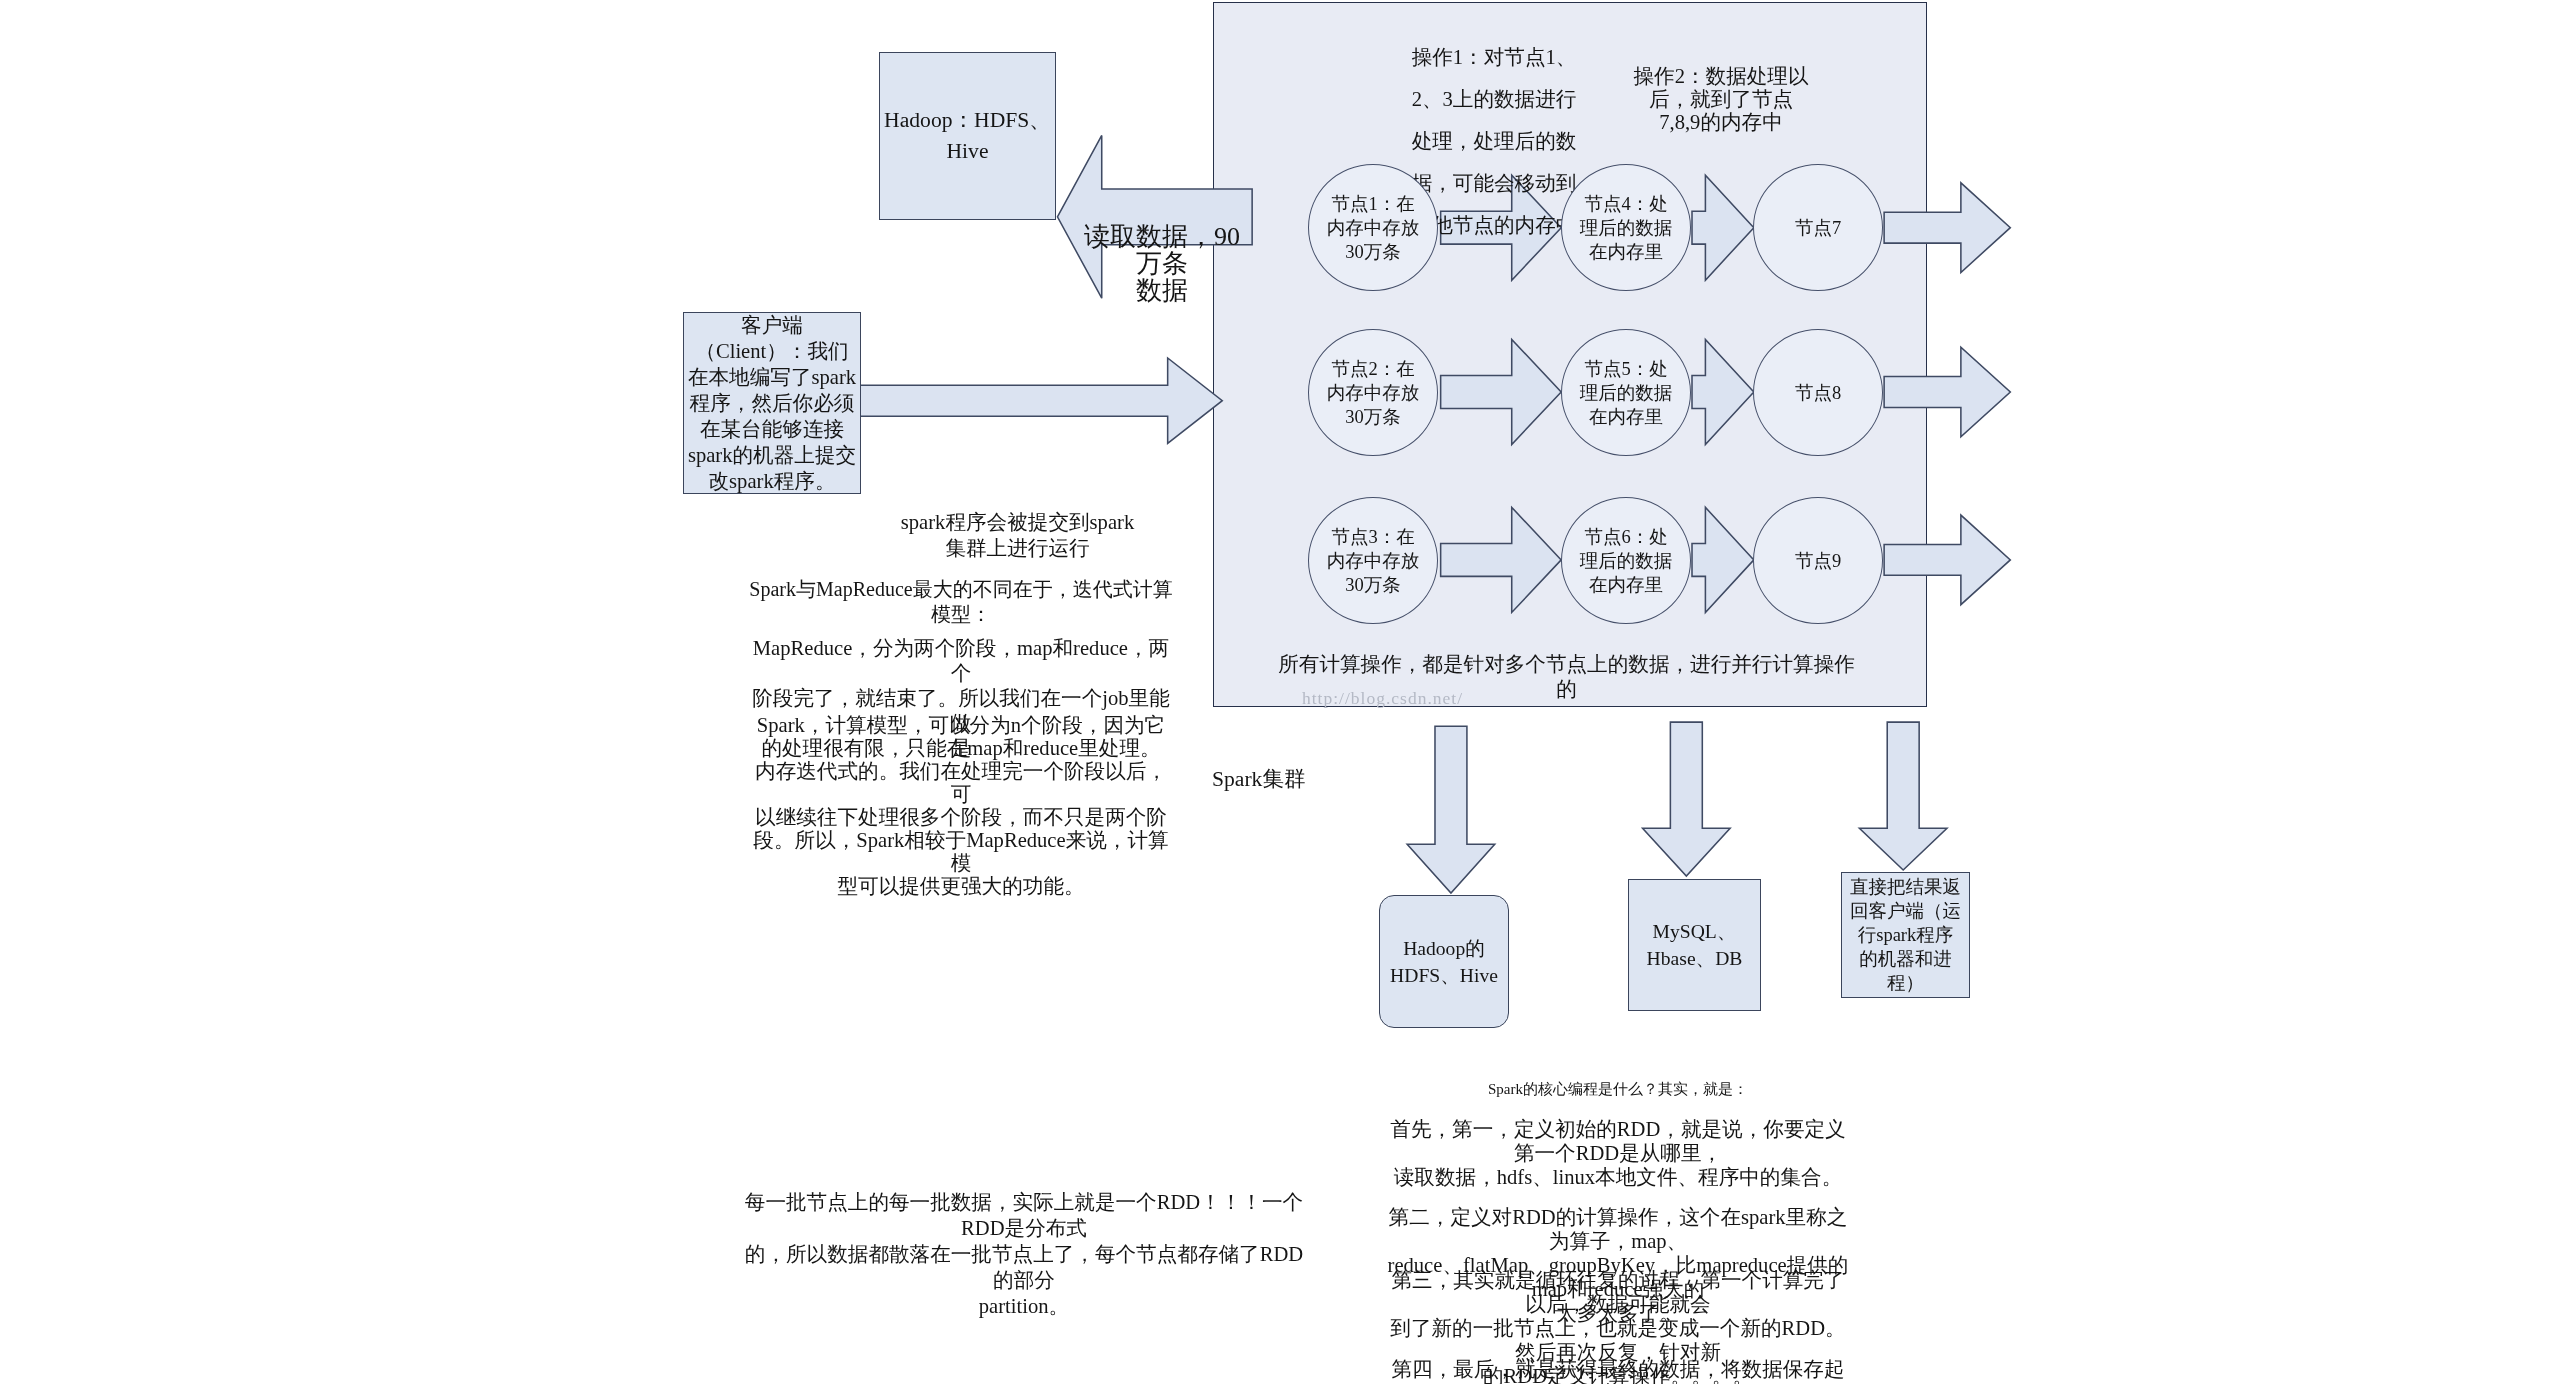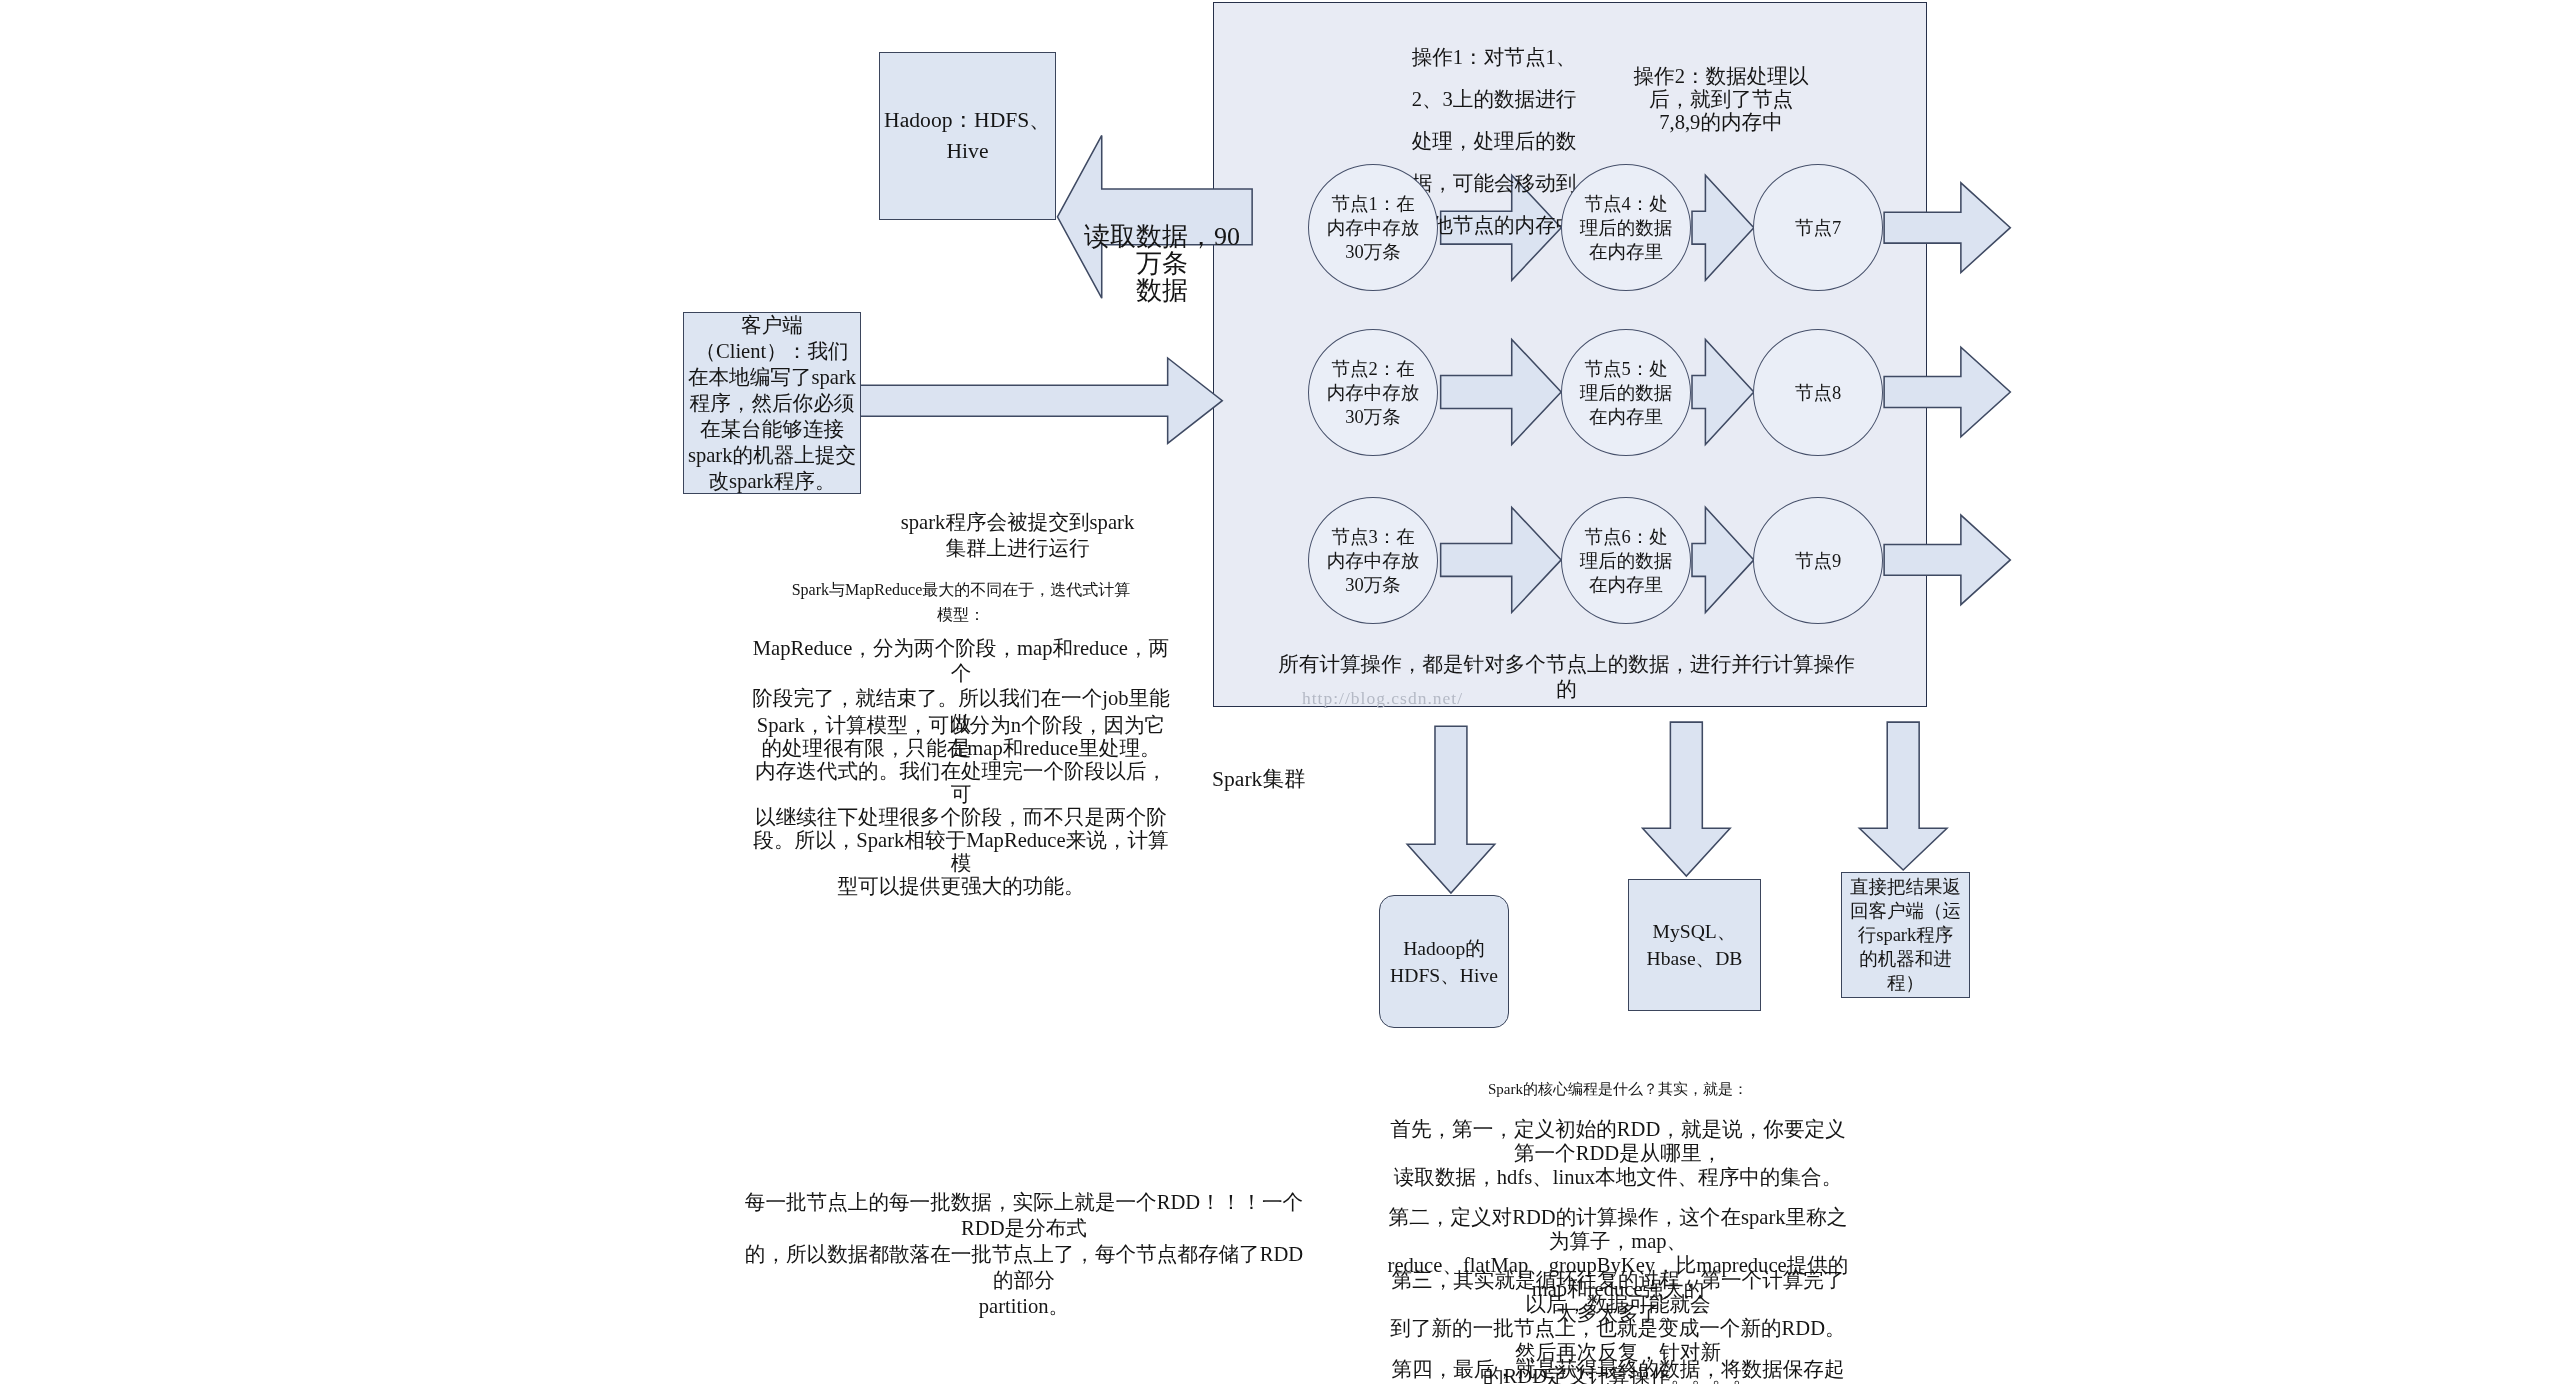--- a/index.html
+++ b/index.html
@@ -71,21 +71,21 @@
 （Client）：我们
 在本地编写了spark
 程序，然后你必须
 在某台能够连接
 spark的机器上提交
 改spark程序。</span>
   </div>
   <div class="txt" style="left:894px;top:509px;width:247px;font-size:20.6px;line-height:26px;">spark程序会被提交到spark
 集群上进行运行</div>
 
-  <div class="txt" style="left:747px;top:577px;width:428px;font-size:16px;line-height:25px;font-family:Liberation Serif, serif;">Spark与MapReduce最大的不同在于，迭代式计算
+  <div class="txt" style="left:747px;top:577px;width:428px;font-size:20px;line-height:25px;font-family:Liberation Serif, serif;">Spark与MapReduce最大的不同在于，迭代式计算
 模型：</div>
   <div class="txt" style="left:747px;top:636px;width:428px;font-size:20.6px;line-height:25px;">MapReduce，分为两个阶段，map和reduce，两个
 阶段完了，就结束了。所以我们在一个job里能做
 的处理很有限，只能在map和reduce里处理。</div>
   <div class="txt" style="left:747px;top:714px;width:428px;font-size:20.6px;line-height:23px;">Spark，计算模型，可以分为n个阶段，因为它是
 内存迭代式的。我们在处理完一个阶段以后，可
 以继续往下处理很多个阶段，而不只是两个阶
 段。所以，Spark相较于MapReduce来说，计算模
 型可以提供更强大的功能。</div>
   <div class="txt" style="left:742px;top:1189px;width:564px;font-size:20.6px;line-height:26px;">每一批节点上的每一批数据，实际上就是一个RDD！！！一个RDD是分布式

